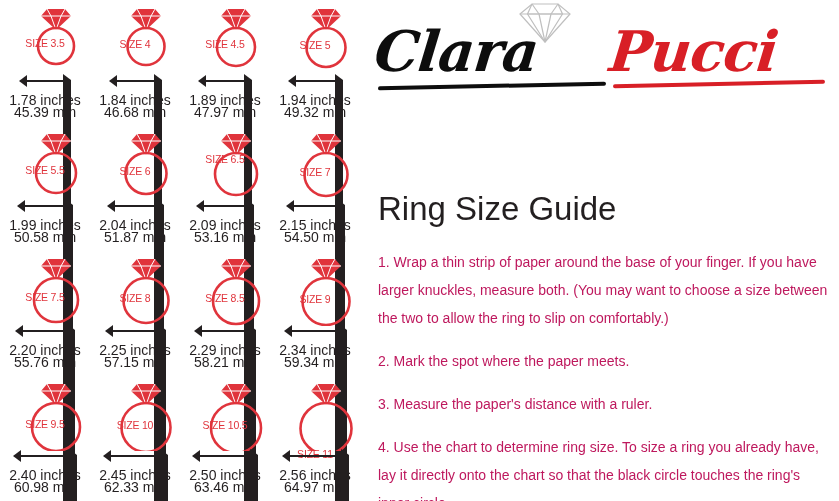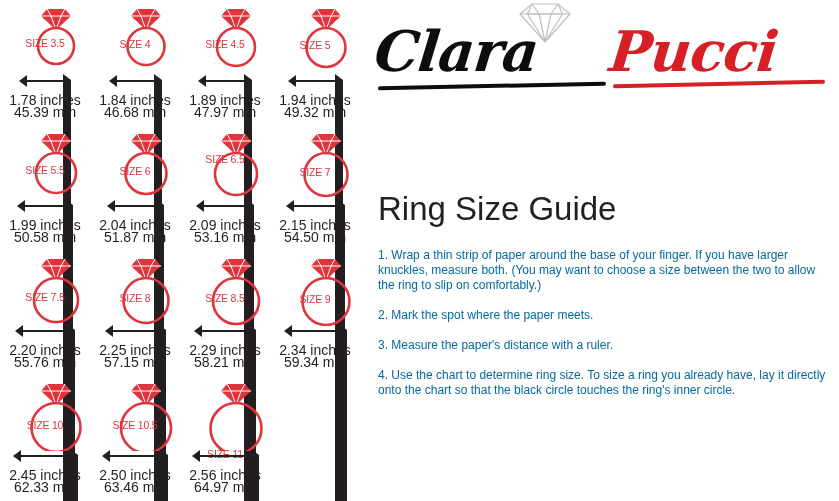--- a/index.html
+++ b/index.html
@@ -178,23 +178,23 @@
     letter-spacing: 0px;
   }
 
   .steps {
     position: absolute;
     left: 8px;
     top: 248px;
     width: 455px;
   }
   .step {
-    font-size: 12px;
-    line-height: 15px;
-    color: #0369a1;
+    font-size: 14px;
+    line-height: 28px;
+    color: #be185d;
     margin-bottom: 15px;
   }
 </style>
 </head>
 <body>
 
 <div class="page">
 
   <div class="chart" id="chart-root">
       <div class="chart-row">
@@ -413,20 +413,38 @@
           </div>
           <div class="arrow-row">
             <div class="arrow-line" style="left: 21.5px; width: 47px;"></div>
             <div class="arrow-head left" style="left: 13.5px;"></div>
             <div class="arrow-head right" style="left: 68.5px;"></div>
           </div>
           <div class="meas"><span>2.34 inches</span><span class="mm">59.34 mm</span></div>
         </div>
       </div>
       <div class="chart-row">
+        <div class="cell">
+          <div class="ring-wrap">
+            <svg class="ring-svg" width="90" height="74" viewBox="0 0 90 74">
+              <path d="M30 14 L36 7 L54 7 L60 14 L45 28 Z" fill="#e0343c"></path>
+              <path d="M30 14 L60 14" stroke="#ffffff" stroke-width="1" fill="none"></path>
+              <path d="M36 7 L40 14 L45 28" stroke="#ffffff" stroke-width="1" fill="none"></path>
+              <path d="M54 7 L50 14 L45 28" stroke="#ffffff" stroke-width="1" fill="none"></path>
+              <circle cx="45" cy="50" r="24" fill="none" stroke="#e0343c" stroke-width="2.6"></circle>
+            </svg>
+            <div class="size-label" style="top: 43px;">SIZE 9.5</div>
+          </div>
+          <div class="arrow-row">
+            <div class="arrow-line" style="left: 21px; width: 48px;"></div>
+            <div class="arrow-head left" style="left: 13px;"></div>
+            <div class="arrow-head right" style="left: 69px;"></div>
+          </div>
+          <div class="meas"><span>2.40 inches</span><span class="mm">60.98 mm</span></div>
+        </div>
         <div class="cell">
           <div class="ring-wrap">
             <svg class="ring-svg" width="90" height="74" viewBox="0 0 90 74">
               <path d="M30 14 L36 7 L54 7 L60 14 L45 28 Z" fill="#e0343c"></path>
               <path d="M30 14 L60 14" stroke="#ffffff" stroke-width="1" fill="none"></path>
               <path d="M36 7 L40 14 L45 28" stroke="#ffffff" stroke-width="1" fill="none"></path>
               <path d="M54 7 L50 14 L45 28" stroke="#ffffff" stroke-width="1" fill="none"></path>
               <circle cx="45" cy="50.5" r="24.5" fill="none" stroke="#e0343c" stroke-width="2.6"></circle>
             </svg>
             <div class="size-label" style="top: 43.5px; text-align: center;">SIZE 10</div>

